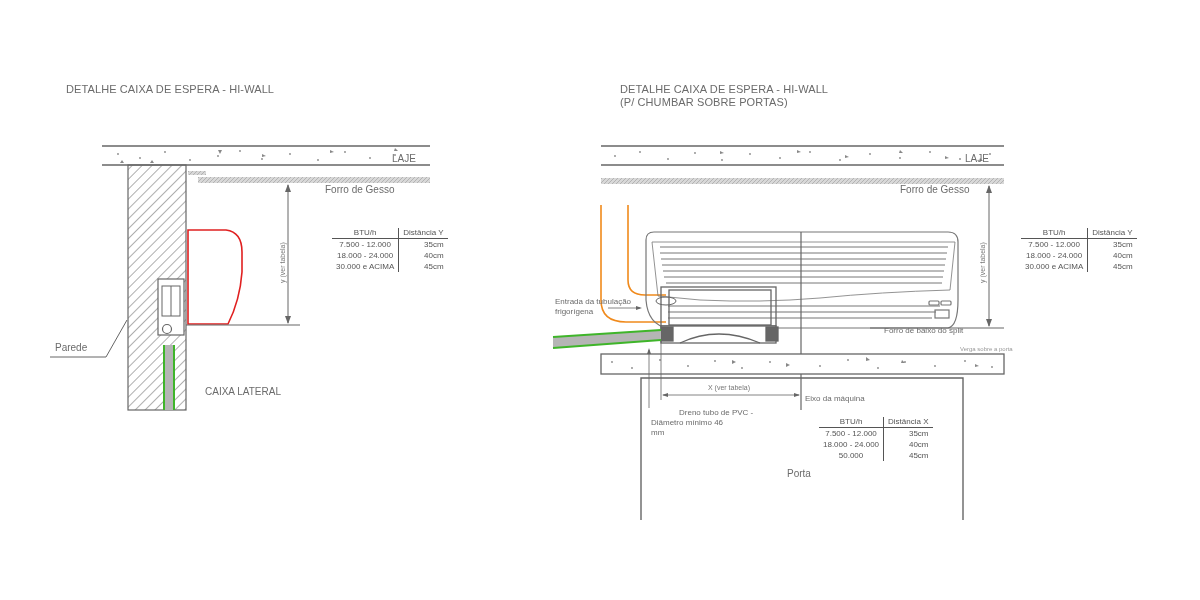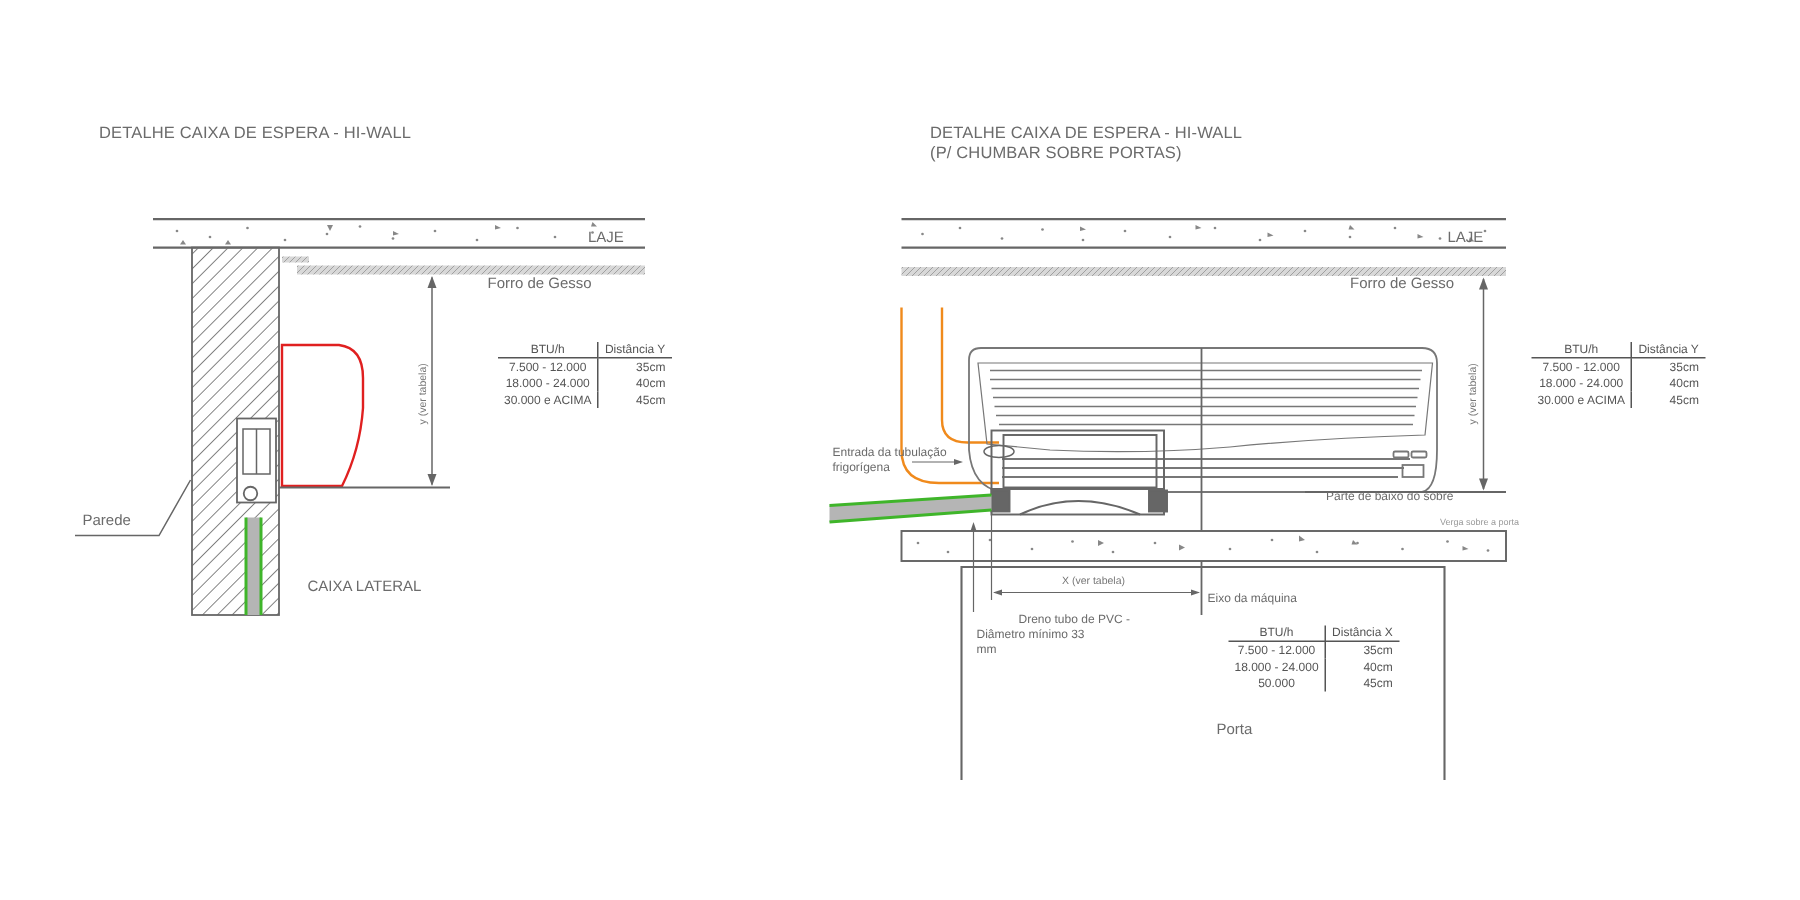--- a/index.html
+++ b/index.html
@@ -241,29 +241,29 @@
       </tr>
   </tbody>
 </table>
 
 <div class="txt title" style="left:620px;top:83px;">DETALHE CAIXA DE ESPERA - HI-WALL</div>
 <div class="txt title" style="left:620px;top:96px;">(P/ CHUMBAR SOBRE PORTAS)</div>
 <div class="txt lbl" style="left:965px;top:153px;">LAJE</div>
 <div class="txt lbl" style="left:900px;top:184px;">Forro de Gesso</div>
 <div class="txt small" style="left:555px;top:297px;">Entrada da tubulação</div>
 <div class="txt small" style="left:555px;top:307px;">frigorígena</div>
-<div class="txt small" style="left:884px;top:326px;">Parte de baixo do sobre</div>
+<div class="txt small" style="left:884px;top:326px;">Forro de baixo do split</div>
 <div class="txt tiny" style="left:960px;top:346px;">Verga sobre a porta</div>
 <div class="vert" style="left:979px;top:283px;">y (ver tabela)</div>
 <div class="txt" style="left:708px;top:384px;font-size:7px;color:#777;">X (ver tabela)</div>
 <div class="txt small" style="left:805px;top:394px;">Eixo da máquina</div>
 <div class="txt small" style="left:651px;top:408px;padding-left:28px;">Dreno tubo de PVC -</div>
-<div class="txt small" style="left:651px;top:418px;">Diâmetro mínimo 33</div>
+<div class="txt small" style="left:651px;top:418px;">Diâmetro mínimo 46</div>
 <div class="txt small" style="left:651px;top:428px;">mm</div>
-<div class="txt" style="left:787px;top:481px;font-size:10px;margin-left:24px;">Porta</div>
+<div class="txt" style="left:787px;top:468px;font-size:10px;">Porta</div>
 
 <table class="tbl" style="left:1021px;top:228px;">
   <thead>
       <tr>
     <th class="c1">BTU/h</th>
     <th class="c2">Distância Y</th>
   </tr>
     </thead>
   <tbody>
     <tr>

